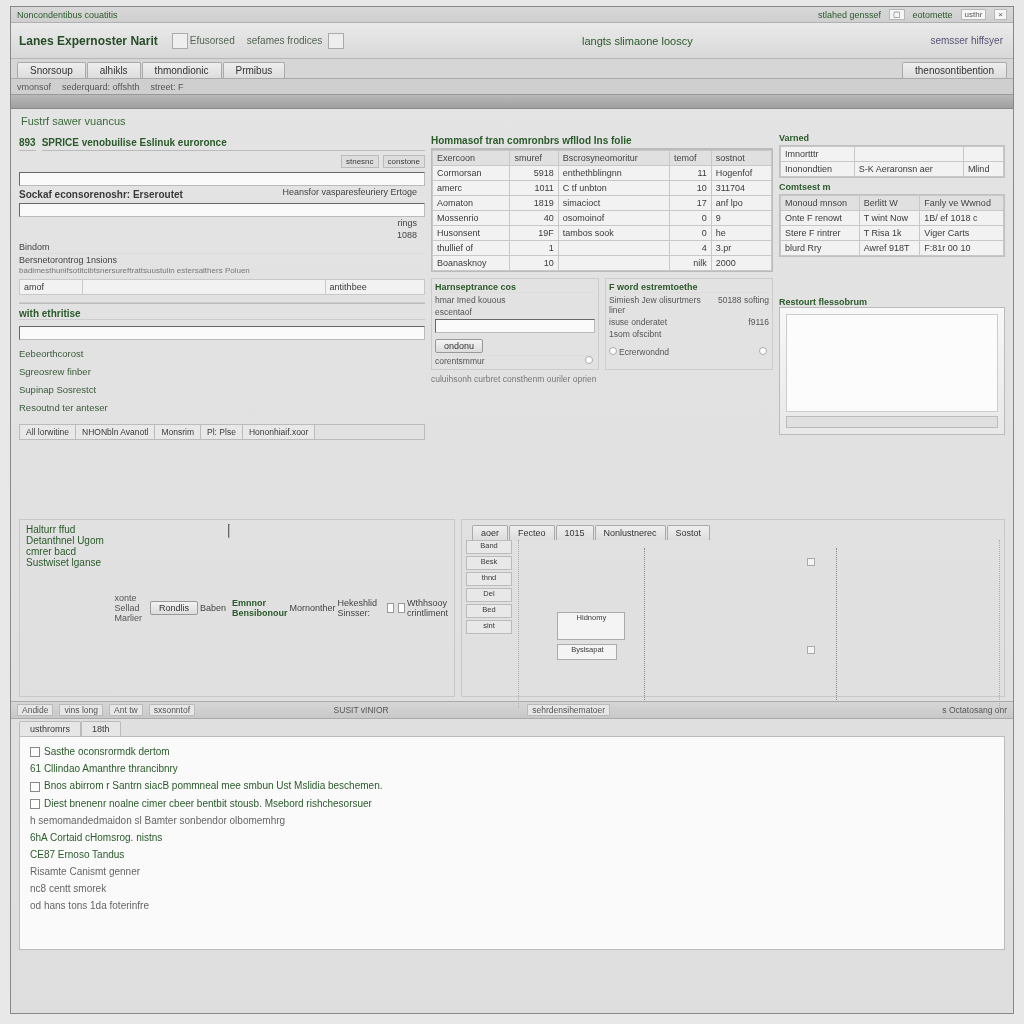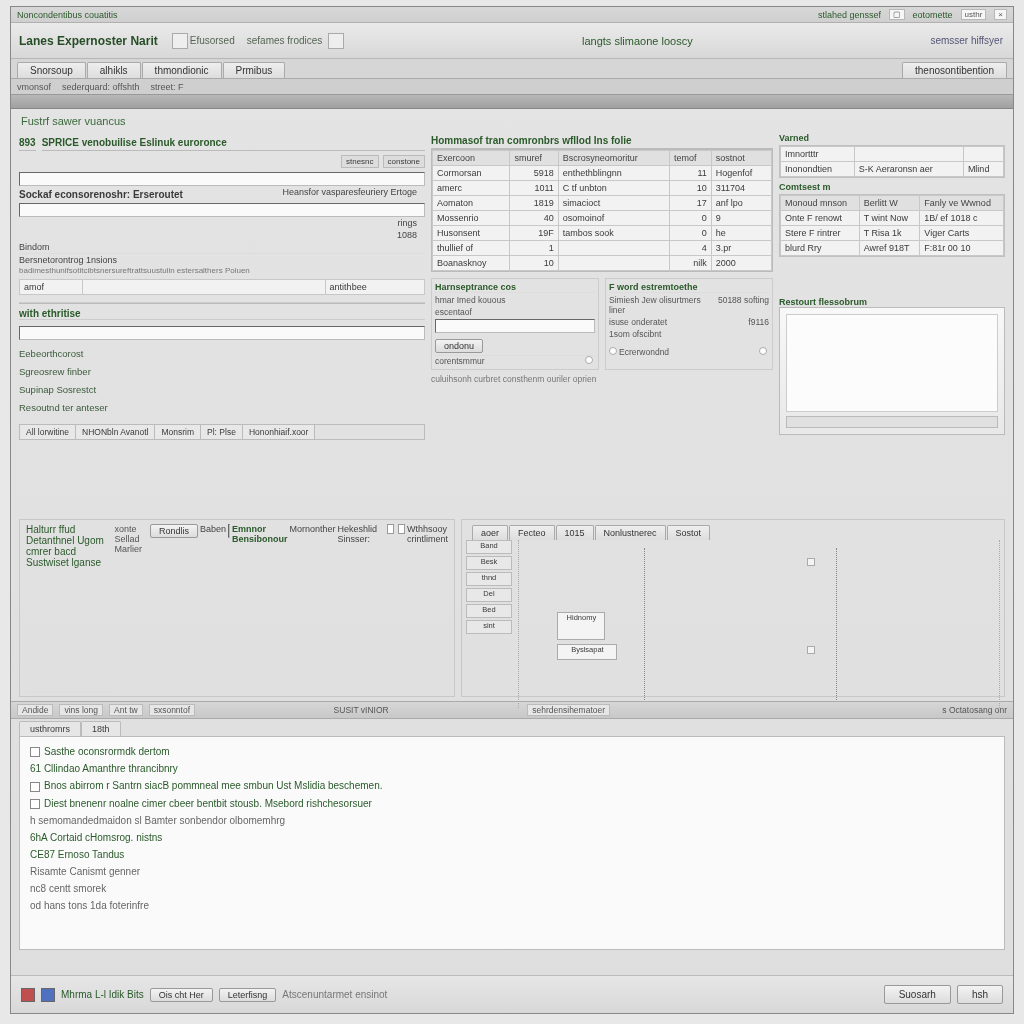--- a/index.html
+++ b/index.html
@@ -81,21 +81,21 @@
   .rbox { border: 1px solid #c0c0c0; margin-top: 2px; }
   .thumb { border: 1px solid #bbb; background: linear-gradient(#f8f8f8,#e8e8e8); height: 128px; position: relative; }
   .thumb .inner { position: absolute; left: 6px; top: 6px; right: 6px; bottom: 22px; border: 1px solid #ccc; background: #fcfcfc; }
   .thumb .bar { position: absolute; left: 6px; right: 6px; bottom: 6px; height: 12px; background: #e0e0e0; border: 1px solid #bbb; }
 
   
   .mid { display: flex; gap: 6px; padding: 4px 8px; height: 186px; }
   .midL { width: 436px; border: 1px solid #c8c8c8; padding: 4px 6px; display: flex; flex-direction: row; gap: 2px; }
   .midL .h { font-size: 10px; color: #2a5a2a; border-bottom: 1px solid #ddd; }
   .midL .h2 { font-size: 9px; color: #555; }
-  .midL .row { display: flex; align-items: flex-start; font-size: 9px; color: #444; gap: 4px; }
+  .midL .row { display: flex; align-items: center; font-size: 9px; color: #444; gap: 4px; }
   .tiny-check { width: 10px; height: 10px; border: 1px solid #999; background: #fff; }
   .midR { flex: 1; border: 1px solid #c8c8c8; padding: 4px; }
   .schem { display: flex; gap: 6px; height: 100%; }
   .sch-side { width: 46px; display: flex; flex-direction: column; gap: 2px; }
   .sch-side .s { border: 1px solid #bbb; background: #e8e8e8; height: 14px; font-size: 7.5px; text-align: center; }
   .sch-main { flex: 1; position: relative; border-left: 1px dotted #aaa; border-right: 1px dotted #aaa; }
   .sch-box { position: absolute; border: 1px solid #aaa; background: #f4f4f4; font-size: 7.5px; text-align: center; }
   .vdots { position: absolute; top: 8px; bottom: 8px; border-left: 1px dotted #888; }
 
   .statusbar { display: flex; align-items: center; gap: 6px; height: 18px; background: linear-gradient(#d6d6d6,#c8c8c8); border-top: 1px solid #aaa; border-bottom: 1px solid #aaa; padding: 0 6px; font-size: 8.5px; color: #555; }
@@ -409,21 +409,21 @@
             <div class="s">Band</div>
             <div class="s">Besk</div>
             <div class="s">thnd</div>
             <div class="s">Del</div>
             <div class="s">Bed</div>
             <div class="s">sint</div>
           </div>
           <div class="sch-main">
             <div class="vdots" style="left:26%;"></div>
             <div class="vdots" style="left:66%;"></div>
-            <div class="sch-box" style="left:8%;top:72px;width:48px;height:28px;">Hidnomy</div>
+            <div class="sch-box" style="left:8%;top:72px;width:68px;height:28px;">Hidnomy</div>
             <div class="sch-box" style="left:8%;top:104px;width:60px;height:16px;">Byslsapat</div>
             <div class="sch-box" style="left:60%;top:18px;width:8px;height:8px;"></div>
             <div class="sch-box" style="left:60%;top:106px;width:8px;height:8px;"></div>
           </div>
         </div>
       </div>
     </div>
 
     <div class="statusbar">
       <span class="c">Andide</span>
@@ -446,25 +446,14 @@
       <div class="ln"><span class="chk"></span><span>Bnos abirrom r Santrn siacB pommneal mee smbun Ust Mslidia beschemen.</span></div>
       <div class="ln"><span class="chk"></span><span>Diest bnenenr noalne cimer cbeer bentbit stousb. Msebord rishchesorsuer</span></div>
       <div class="ln sub"><span>h semomandedmaidon sl Bamter sonbendor olbomemhrg</span></div>
       <div class="ln"><span>6hA Cortaid cHomsrog. nistns</span></div>
       <div class="ln"><span>CE87 Ernoso Tandus</span></div>
       <div class="ln sub"><span>Risamte Canismt genner</span></div>
       <div class="ln sub"><span>nc8 centt smorek</span></div>
       <div class="ln sub"><span>od hans tons 1da foterinfre</span></div>
     </div>
 
-    <div class="footer">
-      <span class="ic r"></span>
-      <span class="ic b"></span>
-      <span class="txt">Mhrma L-l Idik Bits</span>
-      <button class="btn sm">Ois cht Her</button>
-      <button class="btn sm">Leterfisng</button>
-      <span class="txt" style="color:#777;">Atscenuntarmet ensinot</span>
-      <span class="sp"></span>
-      <button class="btn">Suosarh</button>
-      <button class="btn">hsh</button>
-    </div>
   </div>
 </div>
 
 </body></html>

